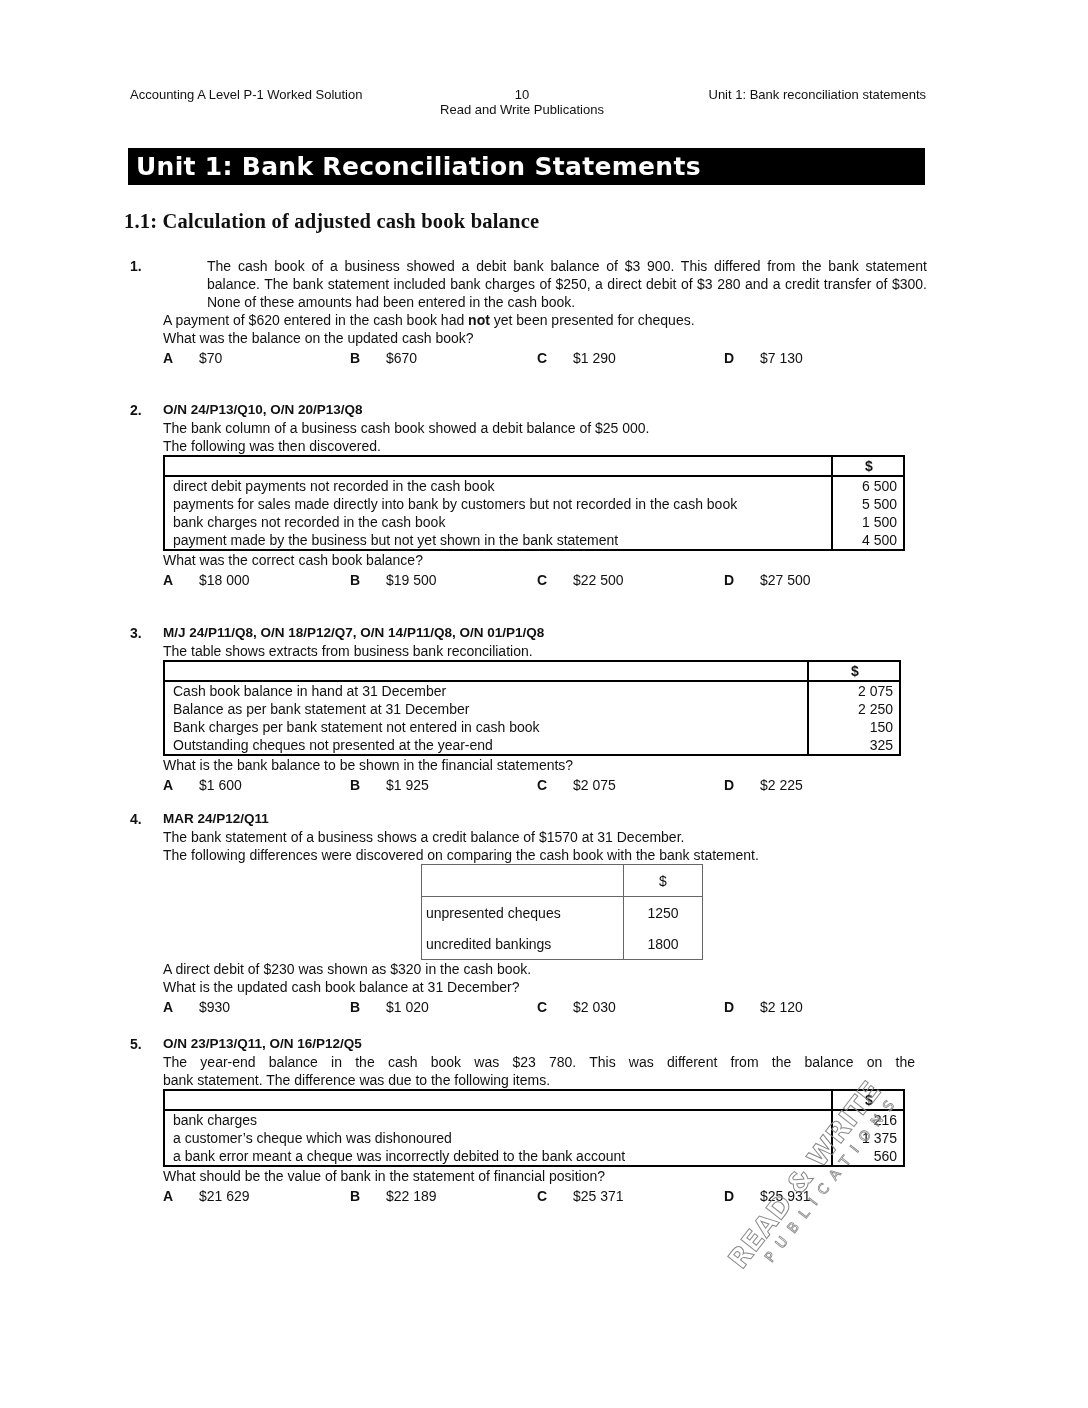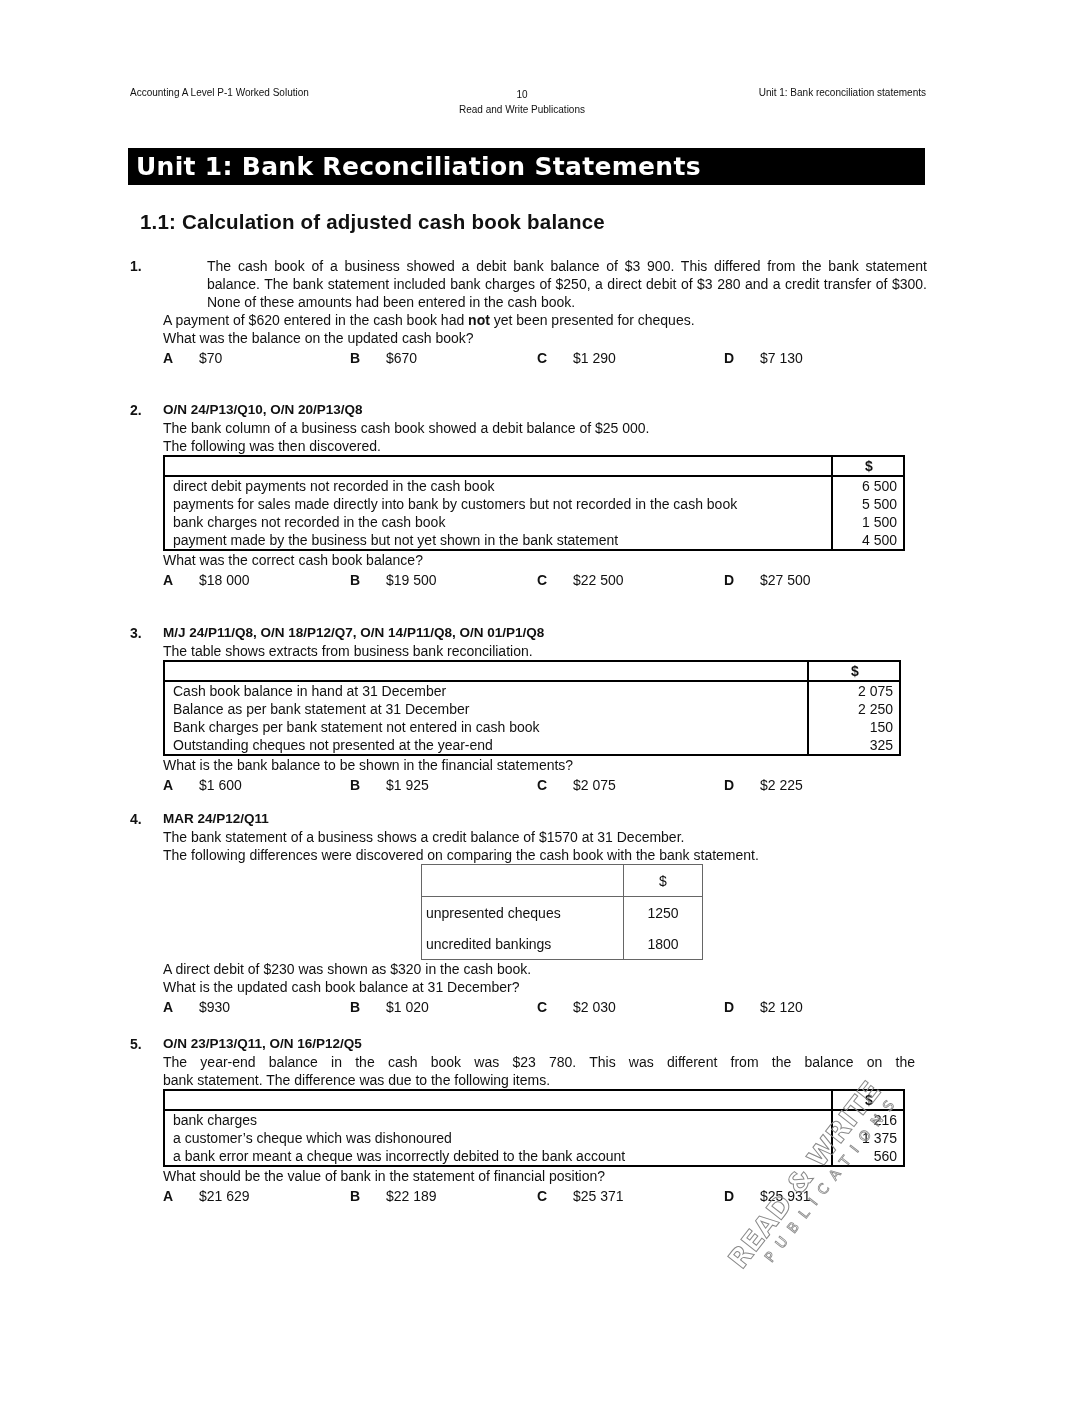--- a/index.html
+++ b/index.html
@@ -1,33 +1,33 @@
 <!DOCTYPE html>
 <html><head>
   <meta charset="utf-8">
   <style>
     html, body { margin: 0; padding: 0; background: #ffffff; }
     body {
       width: 1088px; height: 1408px; position: relative; overflow: hidden;
       font-family: "Liberation Sans", sans-serif; color: #111;
     }
-    .page-header { position: absolute; top: 87px; left: 130px; width: 796px; height: 32px; font-size: 10px; }
+    .page-header { position: absolute; top: 87px; left: 130px; width: 796px; height: 32px; font-size: 13px; }
     .hdr-left { position: absolute; left: 0; top: 0; }
     .hdr-center { position: absolute; left: 0; right: 12px; top: 0; text-align: center; line-height: 15px; }
     .hdr-right { position: absolute; right: 0; top: 0; }
 
     .unit-title {
       position: absolute; top: 148px; left: 128px; width: 797px; height: 37px;
       background: #000; color: #fff; font-weight: bold; font-size: 25px;
       line-height: 37px; padding-left: 8px; box-sizing: border-box; letter-spacing: 0.3px;
       font-family: "DejaVu Sans", sans-serif;
     }
     .section-title {
-      position: absolute; top: 210px; left: 140px; font-weight: bold; font-size: 20.5px;
-      font-family: Liberation Sans, sans-serif; letter-spacing: 0.2px;
+      position: absolute; top: 210px; left: 124px; font-weight: bold; font-size: 20.5px;
+      font-family: Liberation Serif, serif; letter-spacing: 0.2px;
     }
 
     .question { position: absolute; left: 130px; width: 800px; font-size: 14px; line-height: 18px; }
     .q-num { position: absolute; left: 0; top: 0; font-weight: bold; }
     .q-body { position: absolute; left: 33px; top: 0; width: 764px; }
     .q-ref { font-weight: bold; font-size: 13.5px; display: block; }
     .q-text { display: block; }
     .justify { text-align: justify; text-align-last: left; margin-left: 44px; }
 
     .options { position: relative; height: 20px; margin-top: 2px; }

